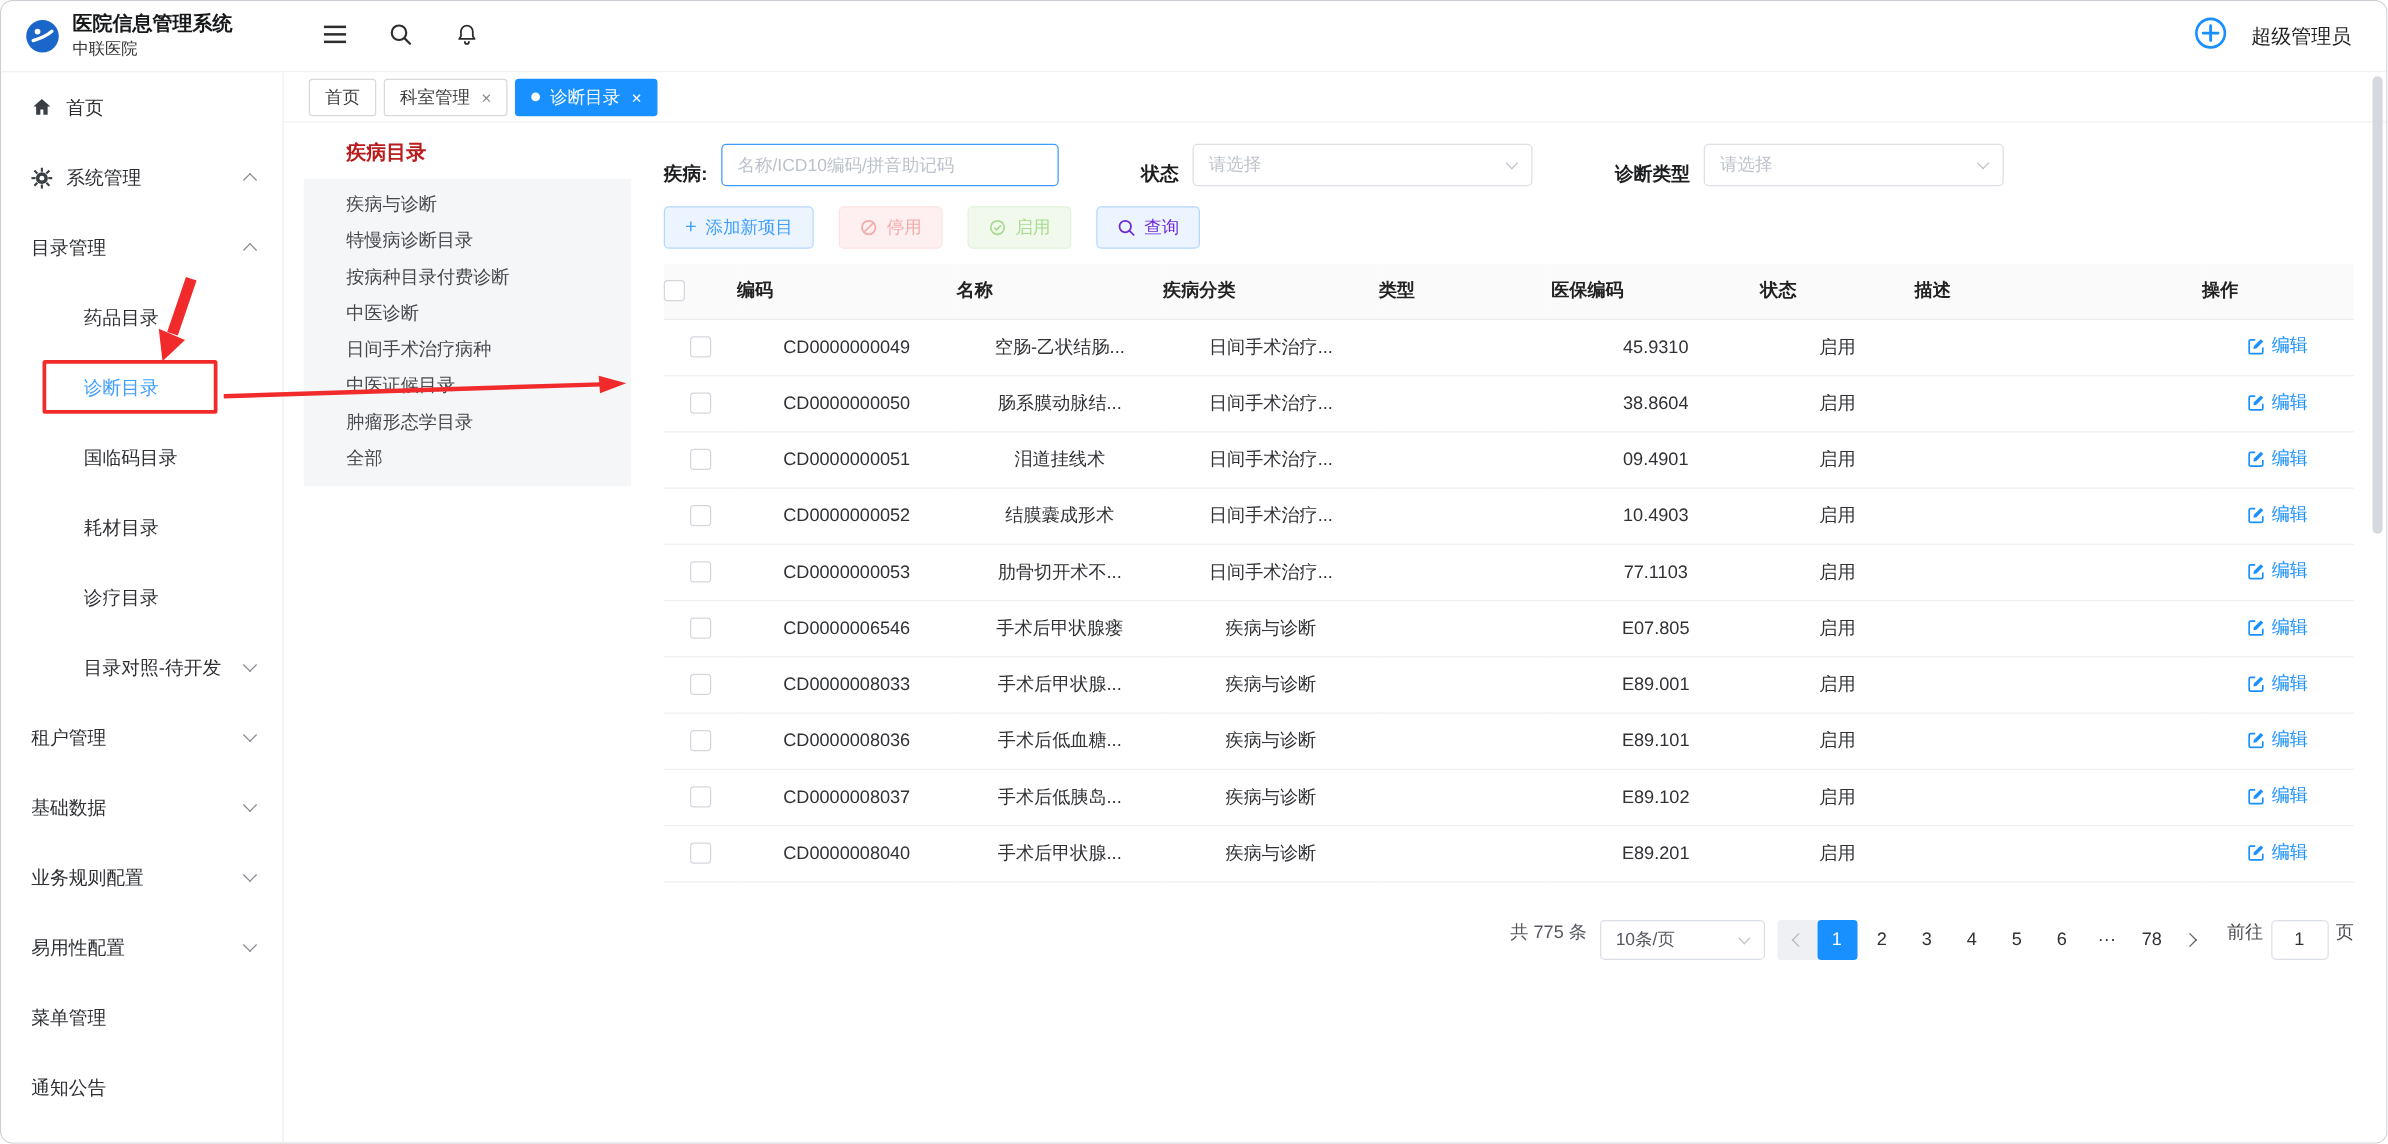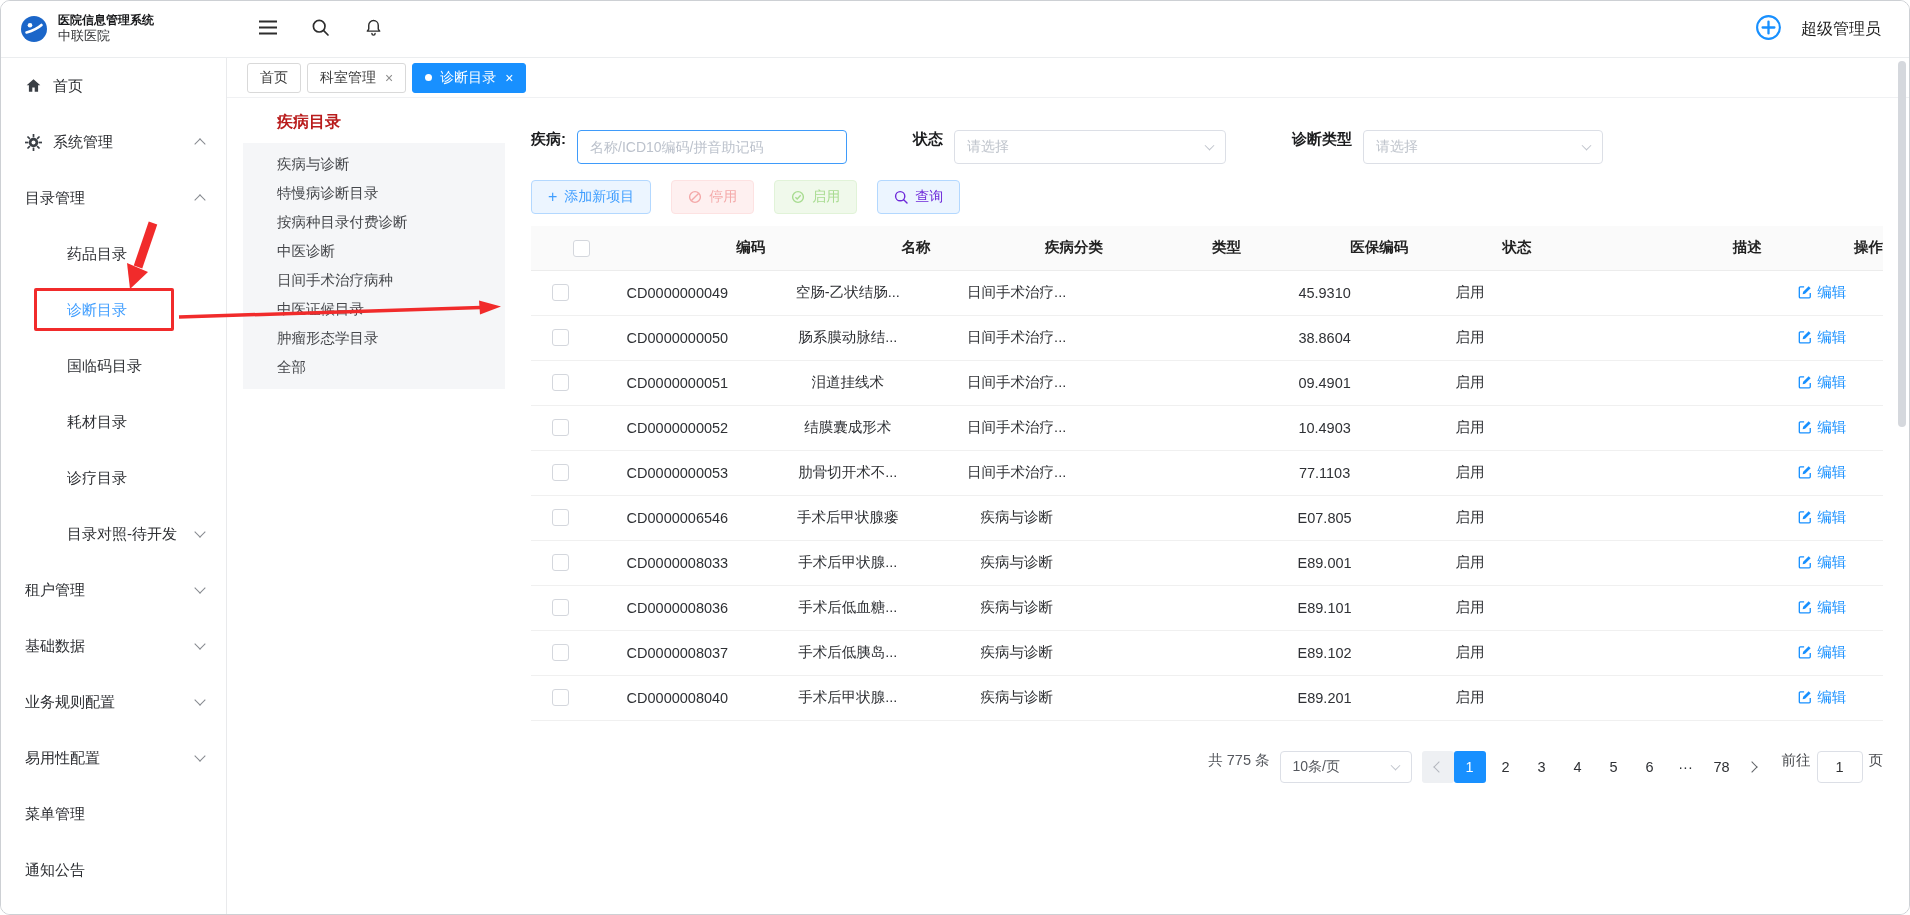--- a/index.html
+++ b/index.html
@@ -5,21 +5,21 @@
   * { box-sizing: border-box; margin: 0; padding: 0; }
   html,body { background:#fff; }
   body { font-family: "Liberation Sans","DejaVu Sans",sans-serif; width:1910px; height:915px; overflow:hidden; color:#303133; }
   .window { position:relative; width:1910px; height:915px; border:1px solid #cdd0d4; border-radius:10px; overflow:hidden; background:#fff; display:flex; flex-direction:column; }
 
   
   .topbar { height:57px; display:flex; align-items:stretch; border-bottom:1px solid #ebedef; background:#fff; flex:0 0 auto; }
   .brand { width:226px; display:flex; align-items:center; padding-left:18px; flex:0 0 auto; }
   .logo { display:inline-flex; margin-right:9px; }
   .brand-text { line-height:1.15; }
-  .app-title { font-size:12px; font-weight:700; color:#17181a; white-space:nowrap; }
+  .app-title { font-size:16px; font-weight:700; color:#17181a; white-space:nowrap; }
   .app-subtitle { font-size:13px; color:#303133; margin-top:2px; }
   .topbar-main { flex:1; display:flex; align-items:center; }
   .icon-btn { background:none; border:none; cursor:pointer; display:inline-flex; align-items:center; padding:6px; }
   .icon-btn.hamb { margin-left:26px; }
   .icon-btn + .icon-btn { margin-left:22px; }
   .spacer { flex:1; }
   .admin { display:flex; align-items:center; gap:19px; margin-right:28px; cursor:pointer; }
   .admin-label { font-size:16px; color:#1f1f1f; }
 
   
@@ -48,41 +48,41 @@
   
   .content { flex:1; display:flex; padding:10px 26px 0 16px; min-height:0; }
 
   .category-panel { width:262px; flex:0 0 auto; margin-right:26px; }
   .category-title { font-size:16px; font-weight:700; color:#b91c1c; padding-left:34px; margin-top:4px; margin-bottom:10px; }
   .cat-list { list-style:none; background:#f5f6f8; padding:7px 0; }
   .cat-item { padding-left:34px; line-height:29px; font-size:14.5px; color:#46484c; cursor:pointer; white-space:nowrap; }
 
   .workspace { flex:1; min-width:0; display:flex; flex-direction:column; }
 
-  .filter-row { display:flex; align-items:flex-start; margin-top:22px; }
+  .filter-row { display:flex; align-items:flex-end; margin-top:7px; }
   .f-label { font-size:15px; font-weight:700; color:#1c1d1f; margin-right:11px; white-space:nowrap; }
   .f-label.gap { margin-left:66px; }
   .text-input { width:270px; height:34px; border:1px solid #3f9bfa; border-radius:4px; padding:0 12px; font-size:14px; color:#303133; font-family:inherit; outline:none; }
   .text-input::placeholder { color:#bcc2cc; }
   .select { position:relative; height:34px; border:1px solid #dcdfe6; border-radius:4px; background:#fff; display:flex; align-items:center; padding:0 30px 0 12px; font-size:14px; color:#bfc4cc; cursor:pointer; }
   .select.w1 { width:272px; } .select.w2 { width:240px; }
   .sel-chev { position:absolute; right:12px; top:50%; width:7px; height:7px; border-right:1.5px solid #c0c4cc; border-bottom:1.5px solid #c0c4cc; transform: translateY(-70%) rotate(45deg); }
 
   .toolbar { display:flex; align-items:center; gap:20px; margin-top:16px; }
   .btn { height:34px; display:inline-flex; align-items:center; gap:7px; padding:0 16px; border-radius:4px; font-size:14px; cursor:pointer; font-family:inherit; }
   .btn-add   { background:#ecf5ff; border:1px solid #b3d8ff; color:#409eff; }
   .btn-disable { background:#fef0f0; border:1px solid #fde2e2; color:#f4a9a9; cursor:not-allowed; }
   .btn-enable  { background:#f0f9eb; border:1px solid #e1f3d8; color:#a8dc91; cursor:not-allowed; }
   .btn-query { background:#ecf5ff; border:1px solid #b3d8ff; color:#6d28d9; }
   .btn-plus { font-size:16px; line-height:1; }
   .btn-ic { display:inline-flex; }
 
   
   .grid { width:100%; border-collapse:collapse; table-layout:fixed; margin-top:12px; }
-  .grid th { background:#fafafa; height:44px; font-size:14.5px; font-weight:700; color:#222; text-align:right; border-bottom:1px solid #ececec; }
+  .grid th { background:#fafafa; height:44px; font-size:14.5px; font-weight:700; color:#222; text-align:left; border-bottom:1px solid #ececec; }
   .grid td { height:45px; font-size:14.5px; color:#2f3135; text-align:center; border-bottom:1px solid #f0f0f0; background:#fff; overflow:hidden; white-space:nowrap; }
   .checkbox { display:inline-block; width:17px; height:17px; border:1px solid #d4d7dd; border-radius:3px; background:#fff; vertical-align:middle; cursor:pointer; }
   .edit-link { display:inline-flex; align-items:center; gap:5px; color:#1890ff; font-size:14.5px; cursor:pointer; text-decoration:none; }
 
   
   .pagination { display:flex; justify-content:flex-end; gap:0; margin-top:30px; font-size:14.5px; color:#4a4c50; }
   .pg-total { margin-right:10px; color:#55585e; }
   .select.pg-size { width:132px; height:32px; color:#55585e; margin-right:10px; }
   .pg-btn { width:32px; height:32px; border:none; border-radius:3px; background:transparent; display:inline-flex; align-items:center; justify-content:center; cursor:pointer; }
   .pg-prev { background:#eef0f3; }

